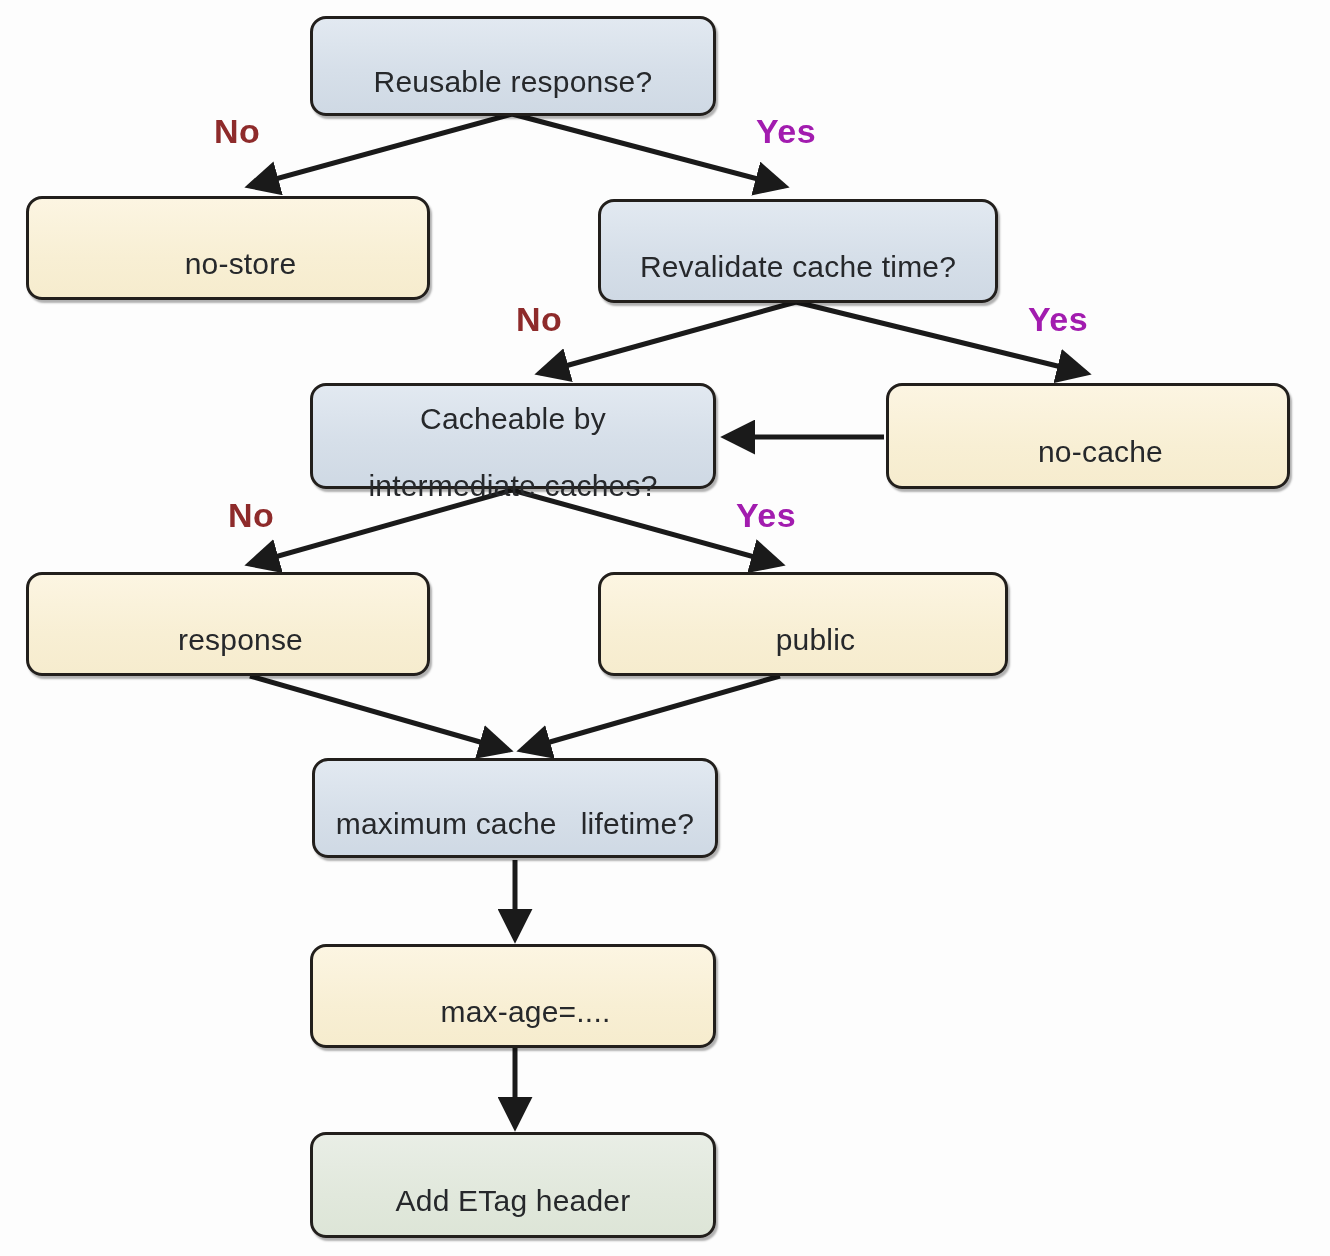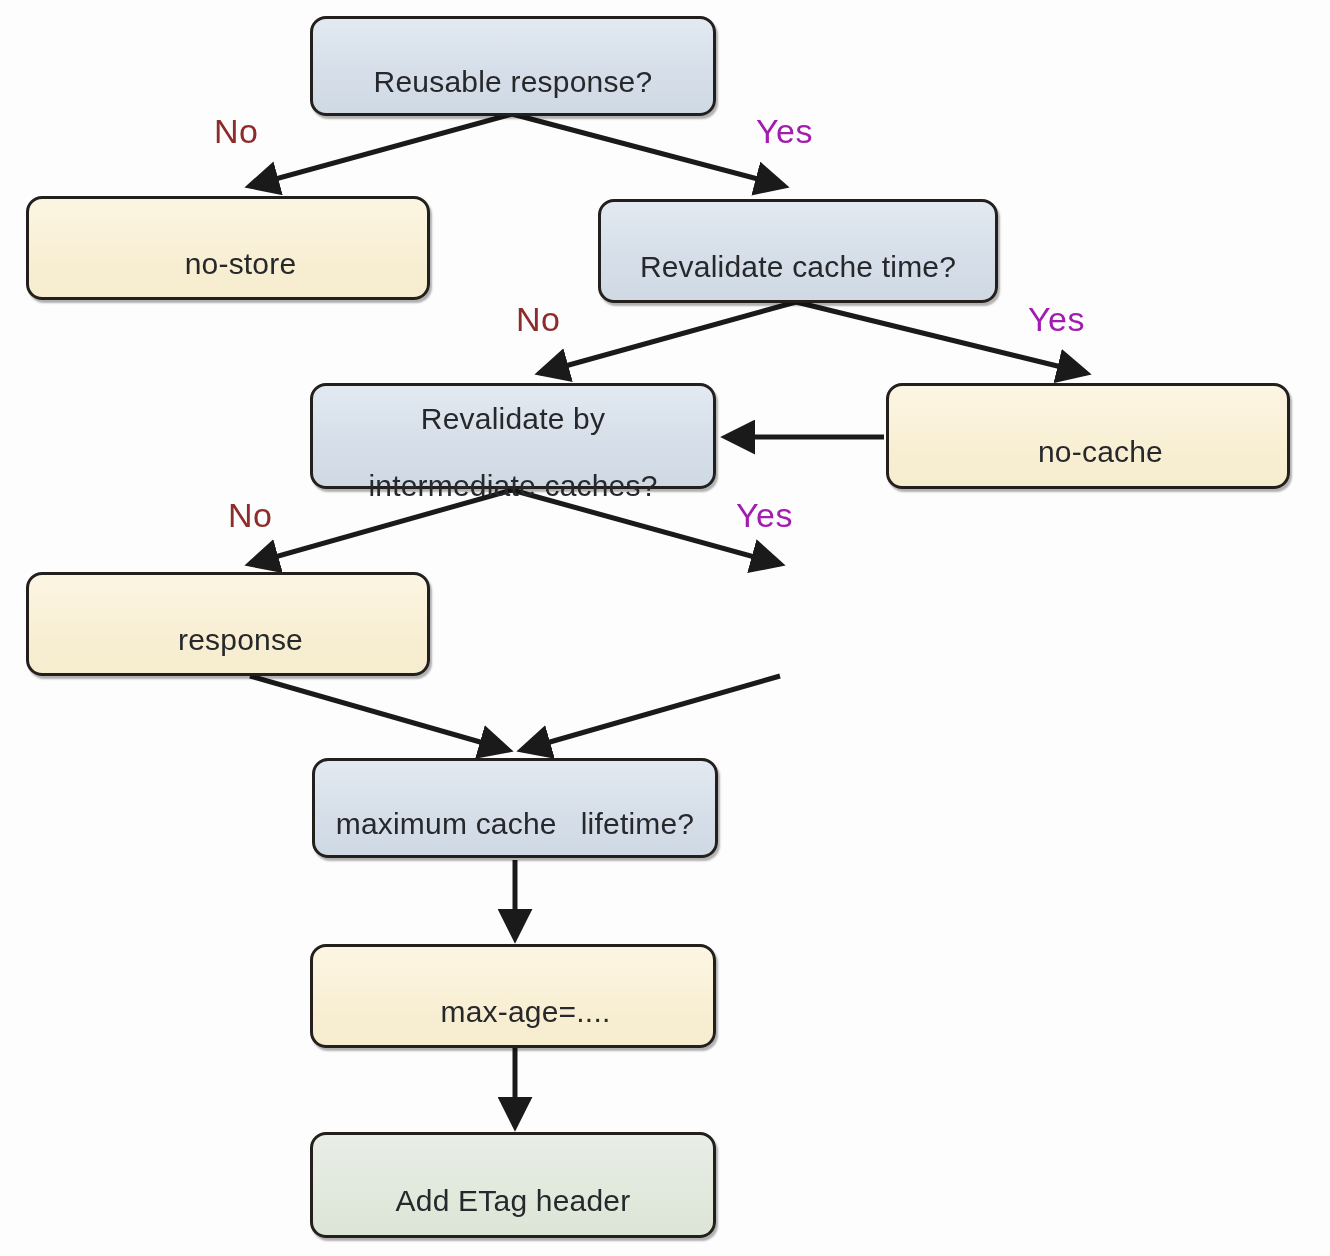--- a/index.html
+++ b/index.html
@@ -46,21 +46,21 @@
   .n-directive {
     background: linear-gradient(180deg, #fcf5e2 0%, #f8efd4 60%, #f6ecce 100%);
     padding-left: 25px;
   }
   .n-terminal {
     background: linear-gradient(180deg, #e9eee6 0%, #e1e8dc 60%, #dde5d7 100%);
   }
   .edge-label {
     position: absolute;
     font-size: 34px;
-    font-weight: normal;
+    font-weight: bold;
     letter-spacing: 0.5px;
     z-index: 3;
     white-space: nowrap;
   }
   .lbl-no  { color: #8e2b2b; }
   .lbl-yes { color: #a21caf; }
 </style>
 </head>
 <body>
 
@@ -110,35 +110,38 @@
   </div>
 
   <div class="node n-decision" style="left:598px; top:199px; width:400px; height:104px;">
     <span class="label">Revalidate cache time?</span>
   </div>
 
   <div class="edge-label lbl-no" style="left:516px; top:300px;">No</div>
   <div class="edge-label lbl-yes" style="left:1028px; top:300px;">Yes</div>
 
   <div class="node n-decision" style="left:310px; top:383px; width:406px; height:106px; flex-direction:column;">
-    <span class="label">Revalidate by</span>
+    <span class="label">Cacheable by</span>
     <span class="label">intermediate caches?</span>
   </div>
 
   <div class="node n-directive" style="left:886px; top:383px; width:404px; height:106px;">
     <span class="label">no-cache</span>
   </div>
 
   <div class="edge-label lbl-no" style="left:228px; top:496px;">No</div>
   <div class="edge-label lbl-yes" style="left:736px; top:496px;">Yes</div>
 
   <div class="node n-directive" style="left:26px; top:572px; width:404px; height:104px;">
     <span class="label">response</span>
   </div>
 
+  <div class="node n-directive" style="left:598px; top:572px; width:410px; height:104px;">
+    <span class="label">public</span>
+  </div>
 
   <div class="node n-decision" style="left:312px; top:758px; width:406px; height:100px; flex-direction:row;">
     <span class="label">maximum cache</span>
     <span class="label">lifetime?</span>
   </div>
 
   <div class="node n-directive" style="left:310px; top:944px; width:406px; height:104px;">
     <span class="label">max-age=....</span>
   </div>
 

